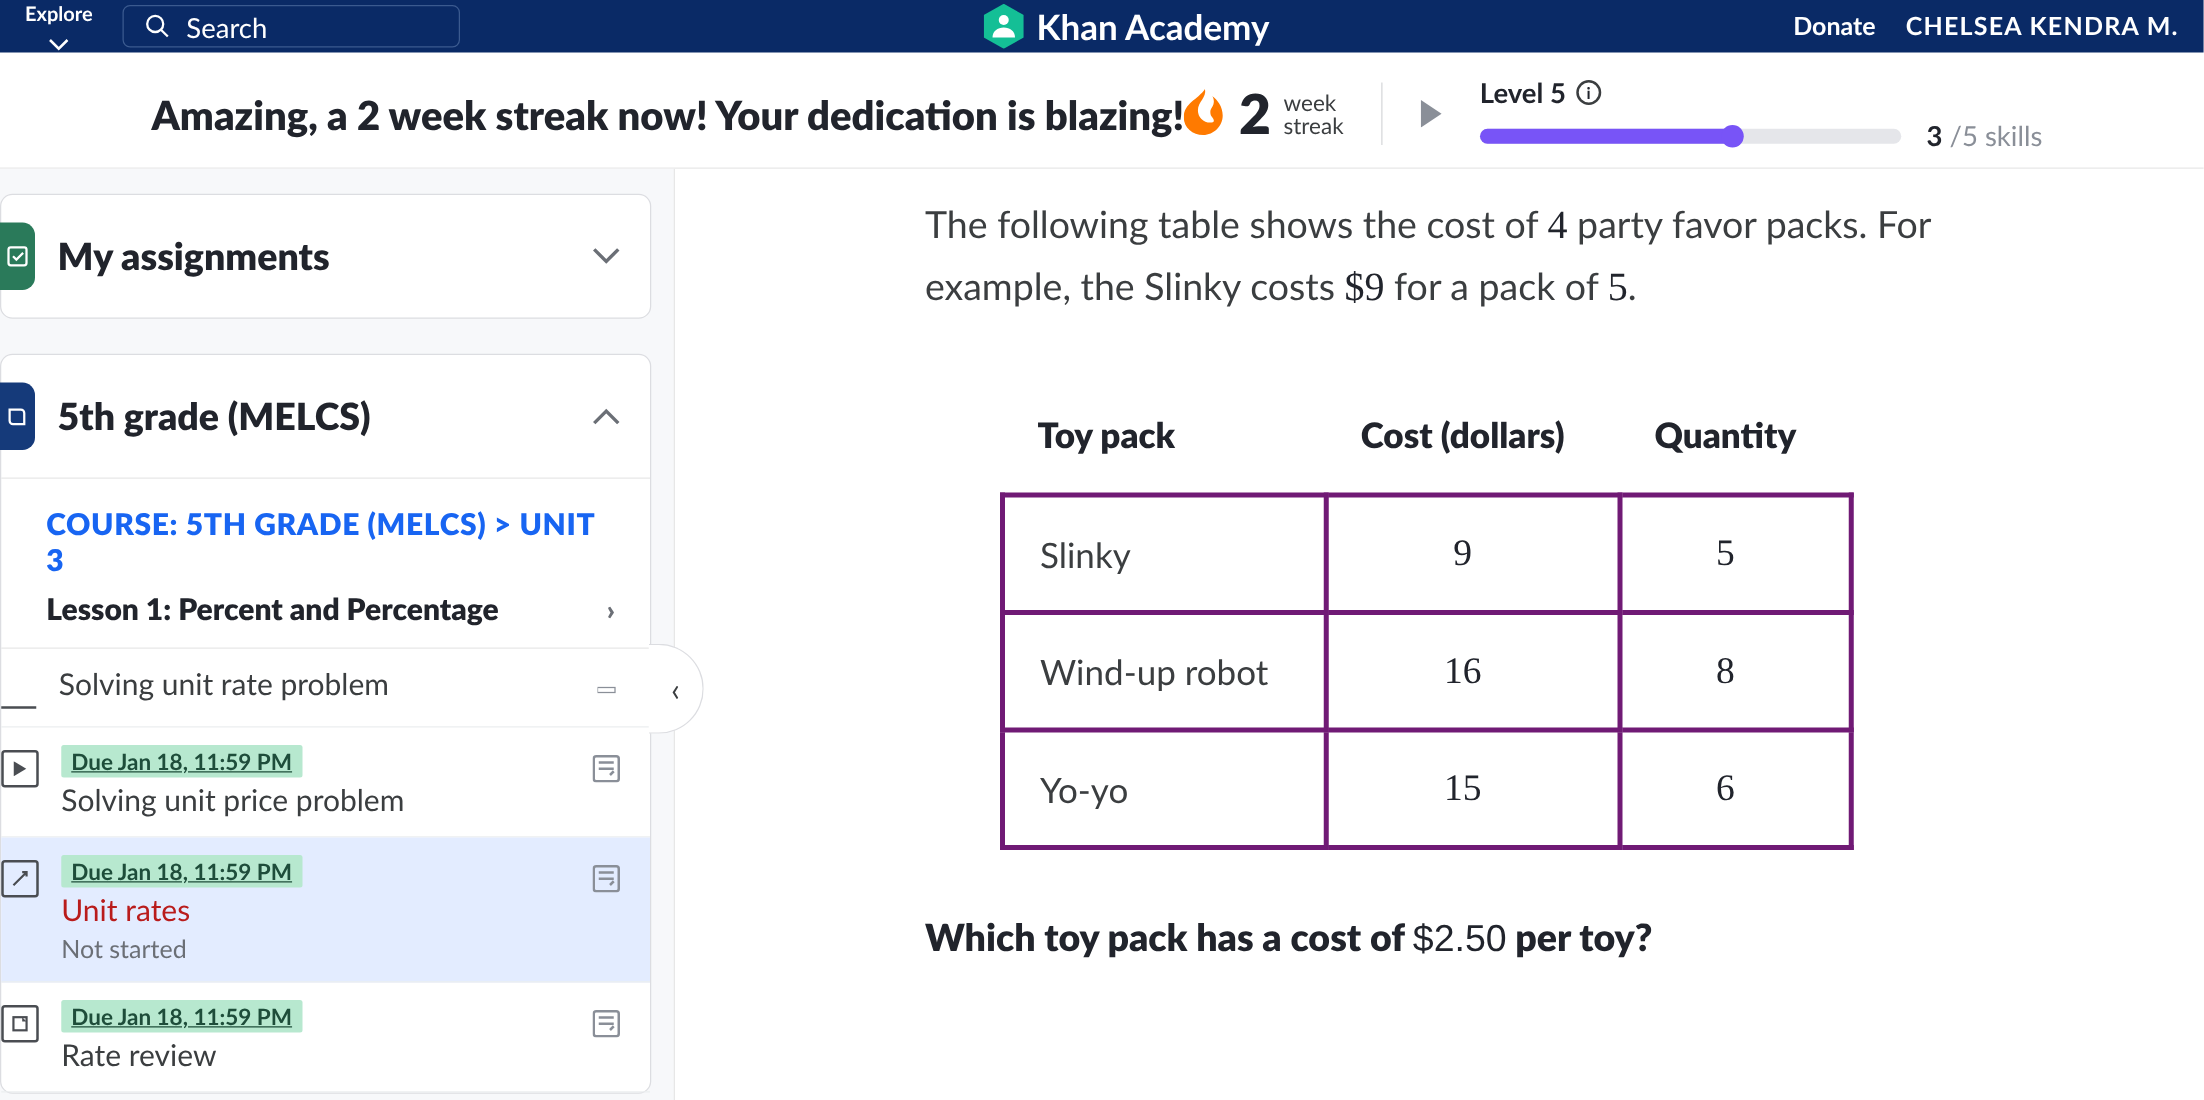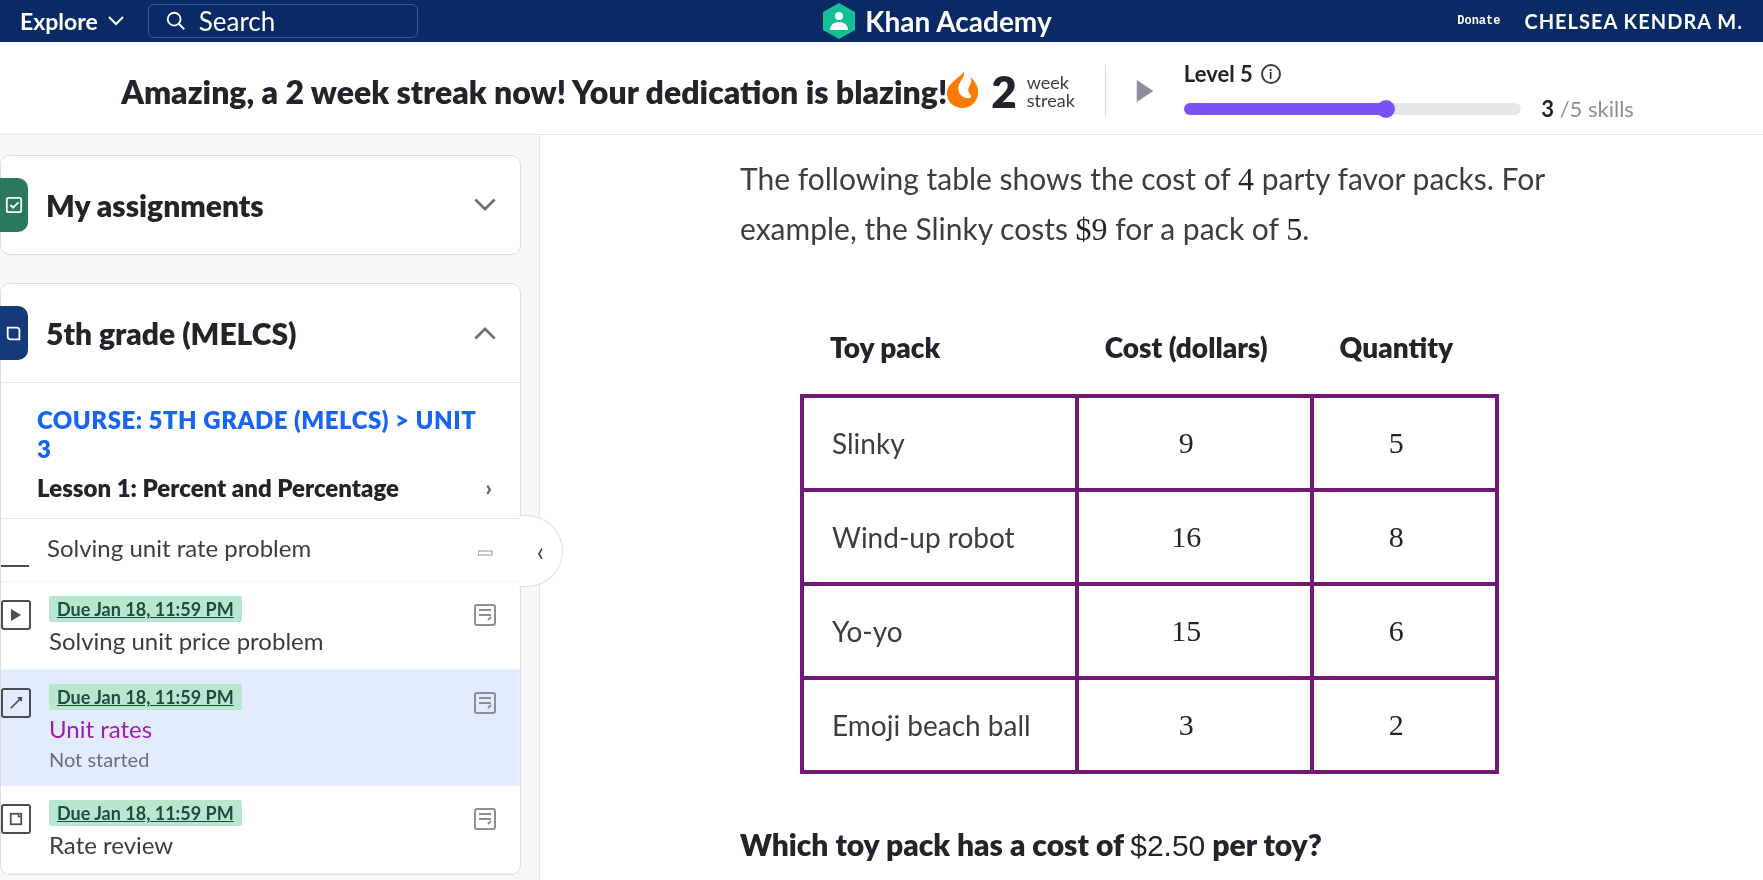--- a/index.html
+++ b/index.html
@@ -1,28 +1,28 @@
 <!DOCTYPE html>
 <html><head>
 <meta charset="utf-8">
 <style>
   * { box-sizing: border-box; margin: 0; padding: 0; }
   body { font-family: Lato, "Helvetica Neue", Arial, sans-serif; color: #21242c; background: #fff; width: 1763px; height: 880px; overflow: hidden; }
 
   
   .topnav { background: #0a2a66; color: #fff; height: 42px; display: flex; align-items: center; padding: 0 20px; justify-content: space-between; }
   .topnav-left, .topnav-right { display: flex; align-items: center; gap: 24px; }
-  .explore { font-size: 23px; font-weight: 700; display: flex; align-items: center; gap: 10px; cursor: pointer; }
+  .explore { font-size: 16px; font-weight: 700; display: flex; align-items: center; gap: 10px; cursor: pointer; flex-direction: column; }
   .search-box { display: flex; align-items: center; gap: 12px; border: 1px solid #3b5a8f; border-radius: 6px; padding: 4px 16px; height: 34px; width: 270px; cursor: text; }
   .search-box svg { flex: 0 0 auto; }
-  .search-box span { font-size: 26px; color: #fff; }
+  .search-box span { font-size: 22px; color: #fff; }
   .logo-wrap { display: flex; align-items: center; gap: 10px; font-size: 28px; font-weight: 700; }
   .logo-badge { width: 32px; height: 36px; display: inline-block; }
   .user-area { font-size: 20px; font-weight: 700; letter-spacing: 1px; }
-  .donate { font-size: 12px; font-weight: 700; cursor: pointer; font-family: Liberation Mono, monospace; }
+  .donate { font-size: 20px; font-weight: 700; cursor: pointer; }
 
   
   .banner { display: flex; align-items: center; justify-content: center; padding: 18px 22px 12px 14px; border-bottom: 1px solid #e7e7e7; }
   .banner-msg { font-size: 32px; font-weight: 800; }
   .banner-right { display: flex; align-items: center; gap: 30px; }
   .streak-box { display: flex; align-items: center; gap: 10px; }
   .flame-icon { color: #ff7a00; }
   .streak-num { font-size: 44px; font-weight: 800; line-height: 1; }
   .streak-text { display: flex; flex-direction: column; font-size: 18px; line-height: 1; color: #3b3e40; }
   .vline { width: 1px; height: 50px; background: #d6d8da; }
@@ -57,21 +57,21 @@
   .lesson-title .chev { font-size: 22px; }
 
   .lesson-list { border-top: 1px solid #e7e7e7; }
   .lesson-item { display: flex; align-items: flex-start; gap: 18px; padding: 14px 20px 14px 0; border-bottom: 1px solid #eceef0; cursor: pointer; }
   .lesson-item.active { background: #e3ecff; }
   .type-ico { width: 30px; height: 30px; border: 2px solid #4a4d52; border-radius: 3px; display: flex; align-items: center; justify-content: center; flex: 0 0 auto; margin-left: 0; margin-top: 4px; color: #4a4d52; font-size: 14px; }
   .type-ico.partial { border-top: none; border-left: none; border-right: none; border-bottom: 2px solid #4a4d52; border-radius: 0; width: 28px; }
   .lesson-body { flex: 1; }
   .due-pill { display: inline-block; background: #b7e8cf; color: #1e4d3a; font-size: 18px; font-weight: 700; padding: 2px 8px; border-radius: 2px; margin-bottom: 4px; text-decoration: underline; }
   .lesson-name { font-size: 24px; color: #3b3e40; }
-  .lesson-name.link { color: #a21caf; }
+  .lesson-name.link { color: #b91c1c; }
   .status-txt { font-size: 20px; color: #6b6f76; margin-top: 4px; }
   .prog-ico { color: #8a8f98; flex: 0 0 auto; margin-right: 4px; margin-top: 8px; }
 
   
   .collapse-tab { position: absolute; right: -24px; top: 380px; width: 44px; height: 72px; background: #fff; border: 1px solid #dcdde1; border-left: none; border-radius: 0 40px 40px 0; display: flex; align-items: center; justify-content: center; cursor: pointer; font-size: 26px; color: #3b3e40; z-index: 5; }
 
   
   .content { flex: 1; padding: 20px 60px 0 200px; }
   .prompt { font-size: 30px; color: #3b3e40; line-height: 1.55; max-width: 900px; }
   .prompt .mv { font-family: Georgia, 'Times New Roman', serif; font-size: 32px; color: #21242c; }
@@ -274,25 +274,20 @@
             <tr>
               <td>Wind-up robot</td>
               <td class="num">16</td>
               <td class="num">8</td>
             </tr>
             <tr>
               <td>Yo-yo</td>
               <td class="num">15</td>
               <td class="num">6</td>
             </tr>
-            <tr>
-              <td>Emoji beach ball</td>
-              <td class="num">3</td>
-              <td class="num">2</td>
-            </tr>
           </tbody>
       </table>
     </div>
 
     <p class="question2">
       <span>Which toy pack has a cost of </span><span class="mv">$2.50</span><span> per toy?</span>
     </p>
   </div>
 </div>
 

